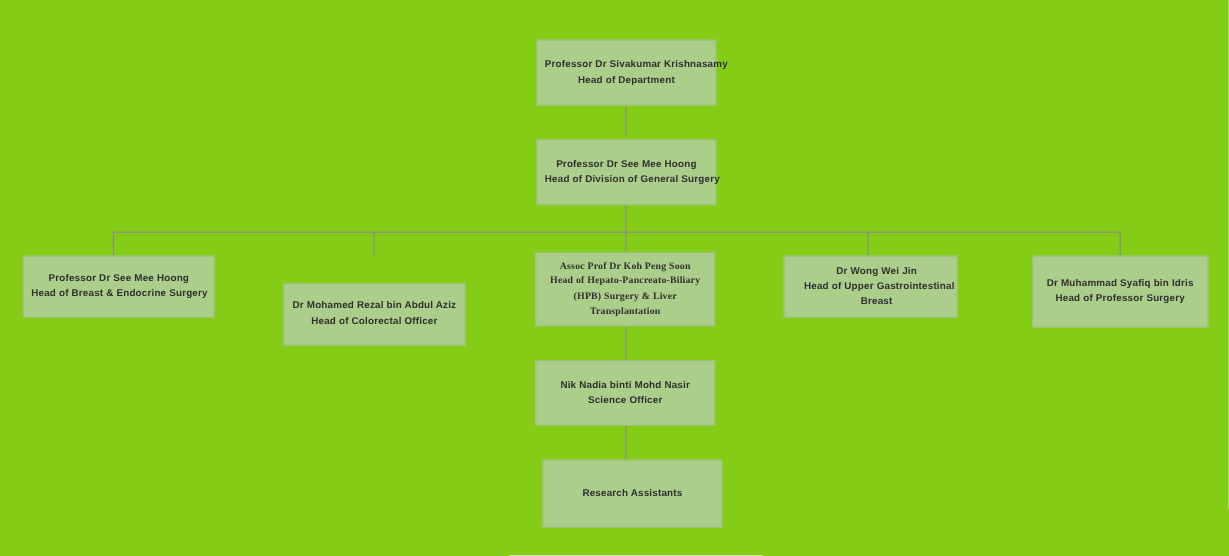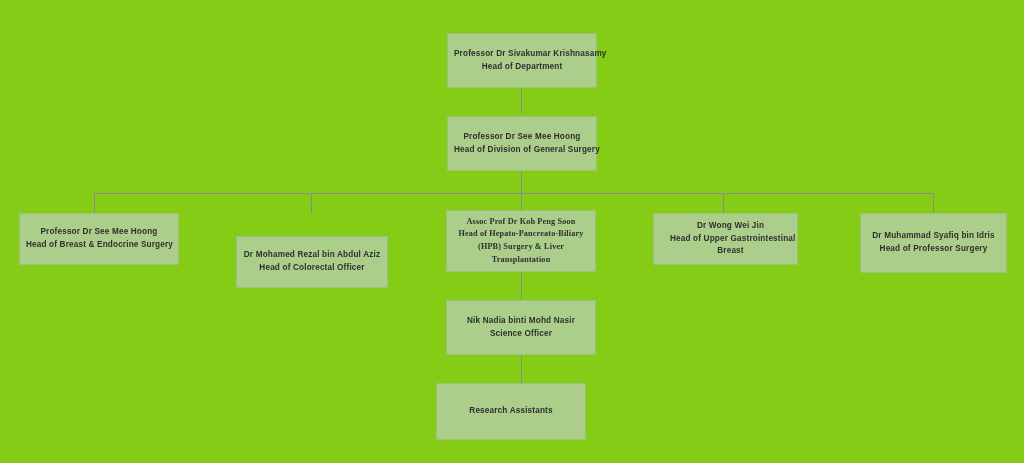--- a/index.html
+++ b/index.html
@@ -124,19 +124,19 @@
     </span>
   </div>
 
   <div class="node" style="left:446px; top:300px; width:150px; height:55px;">
     <span class="node-text">
       <span class="node-line">Nik Nadia binti Mohd Nasir</span>
       <span class="node-line">Science Officer</span>
     </span>
   </div>
 
-  <div class="node" style="left:436px; top:383px; width:150px; height:57px;">
+  <div class="node" style="left:452px; top:383px; width:150px; height:57px;">
     <span class="node-text">
       <span class="node-line">Research Assistants</span>
     </span>
   </div>
 
 </div>
 
 </body></html>

